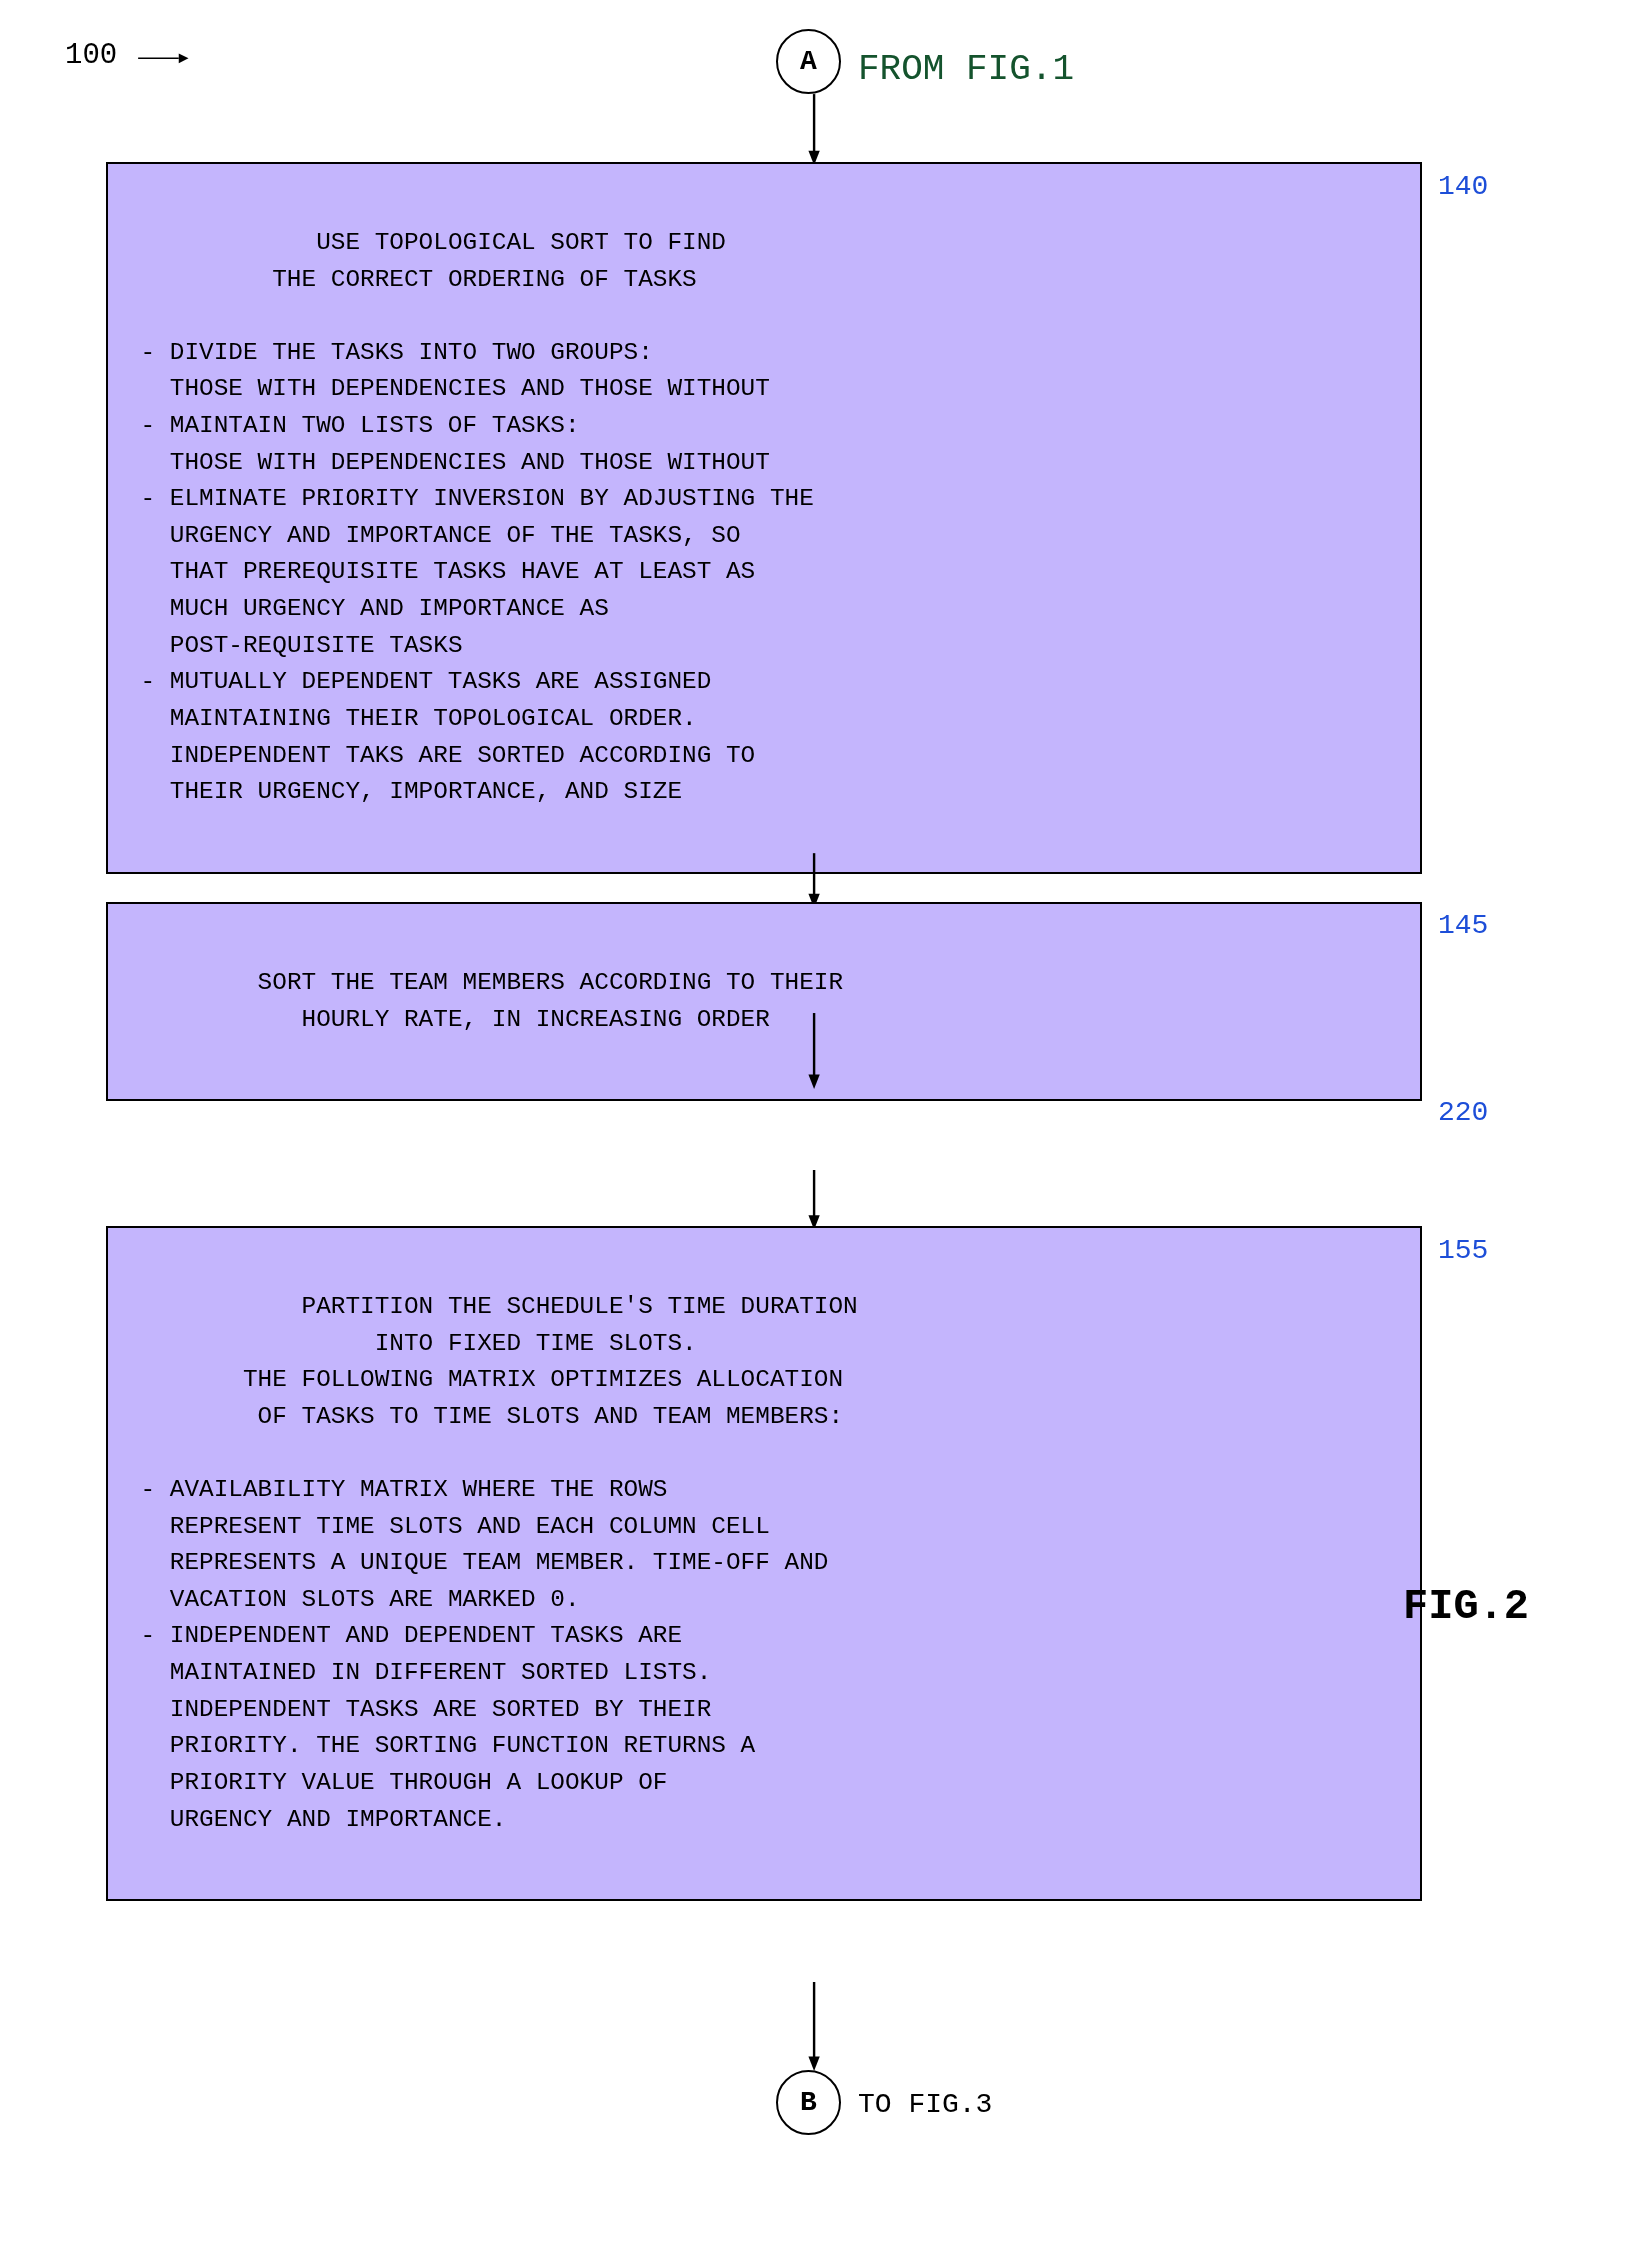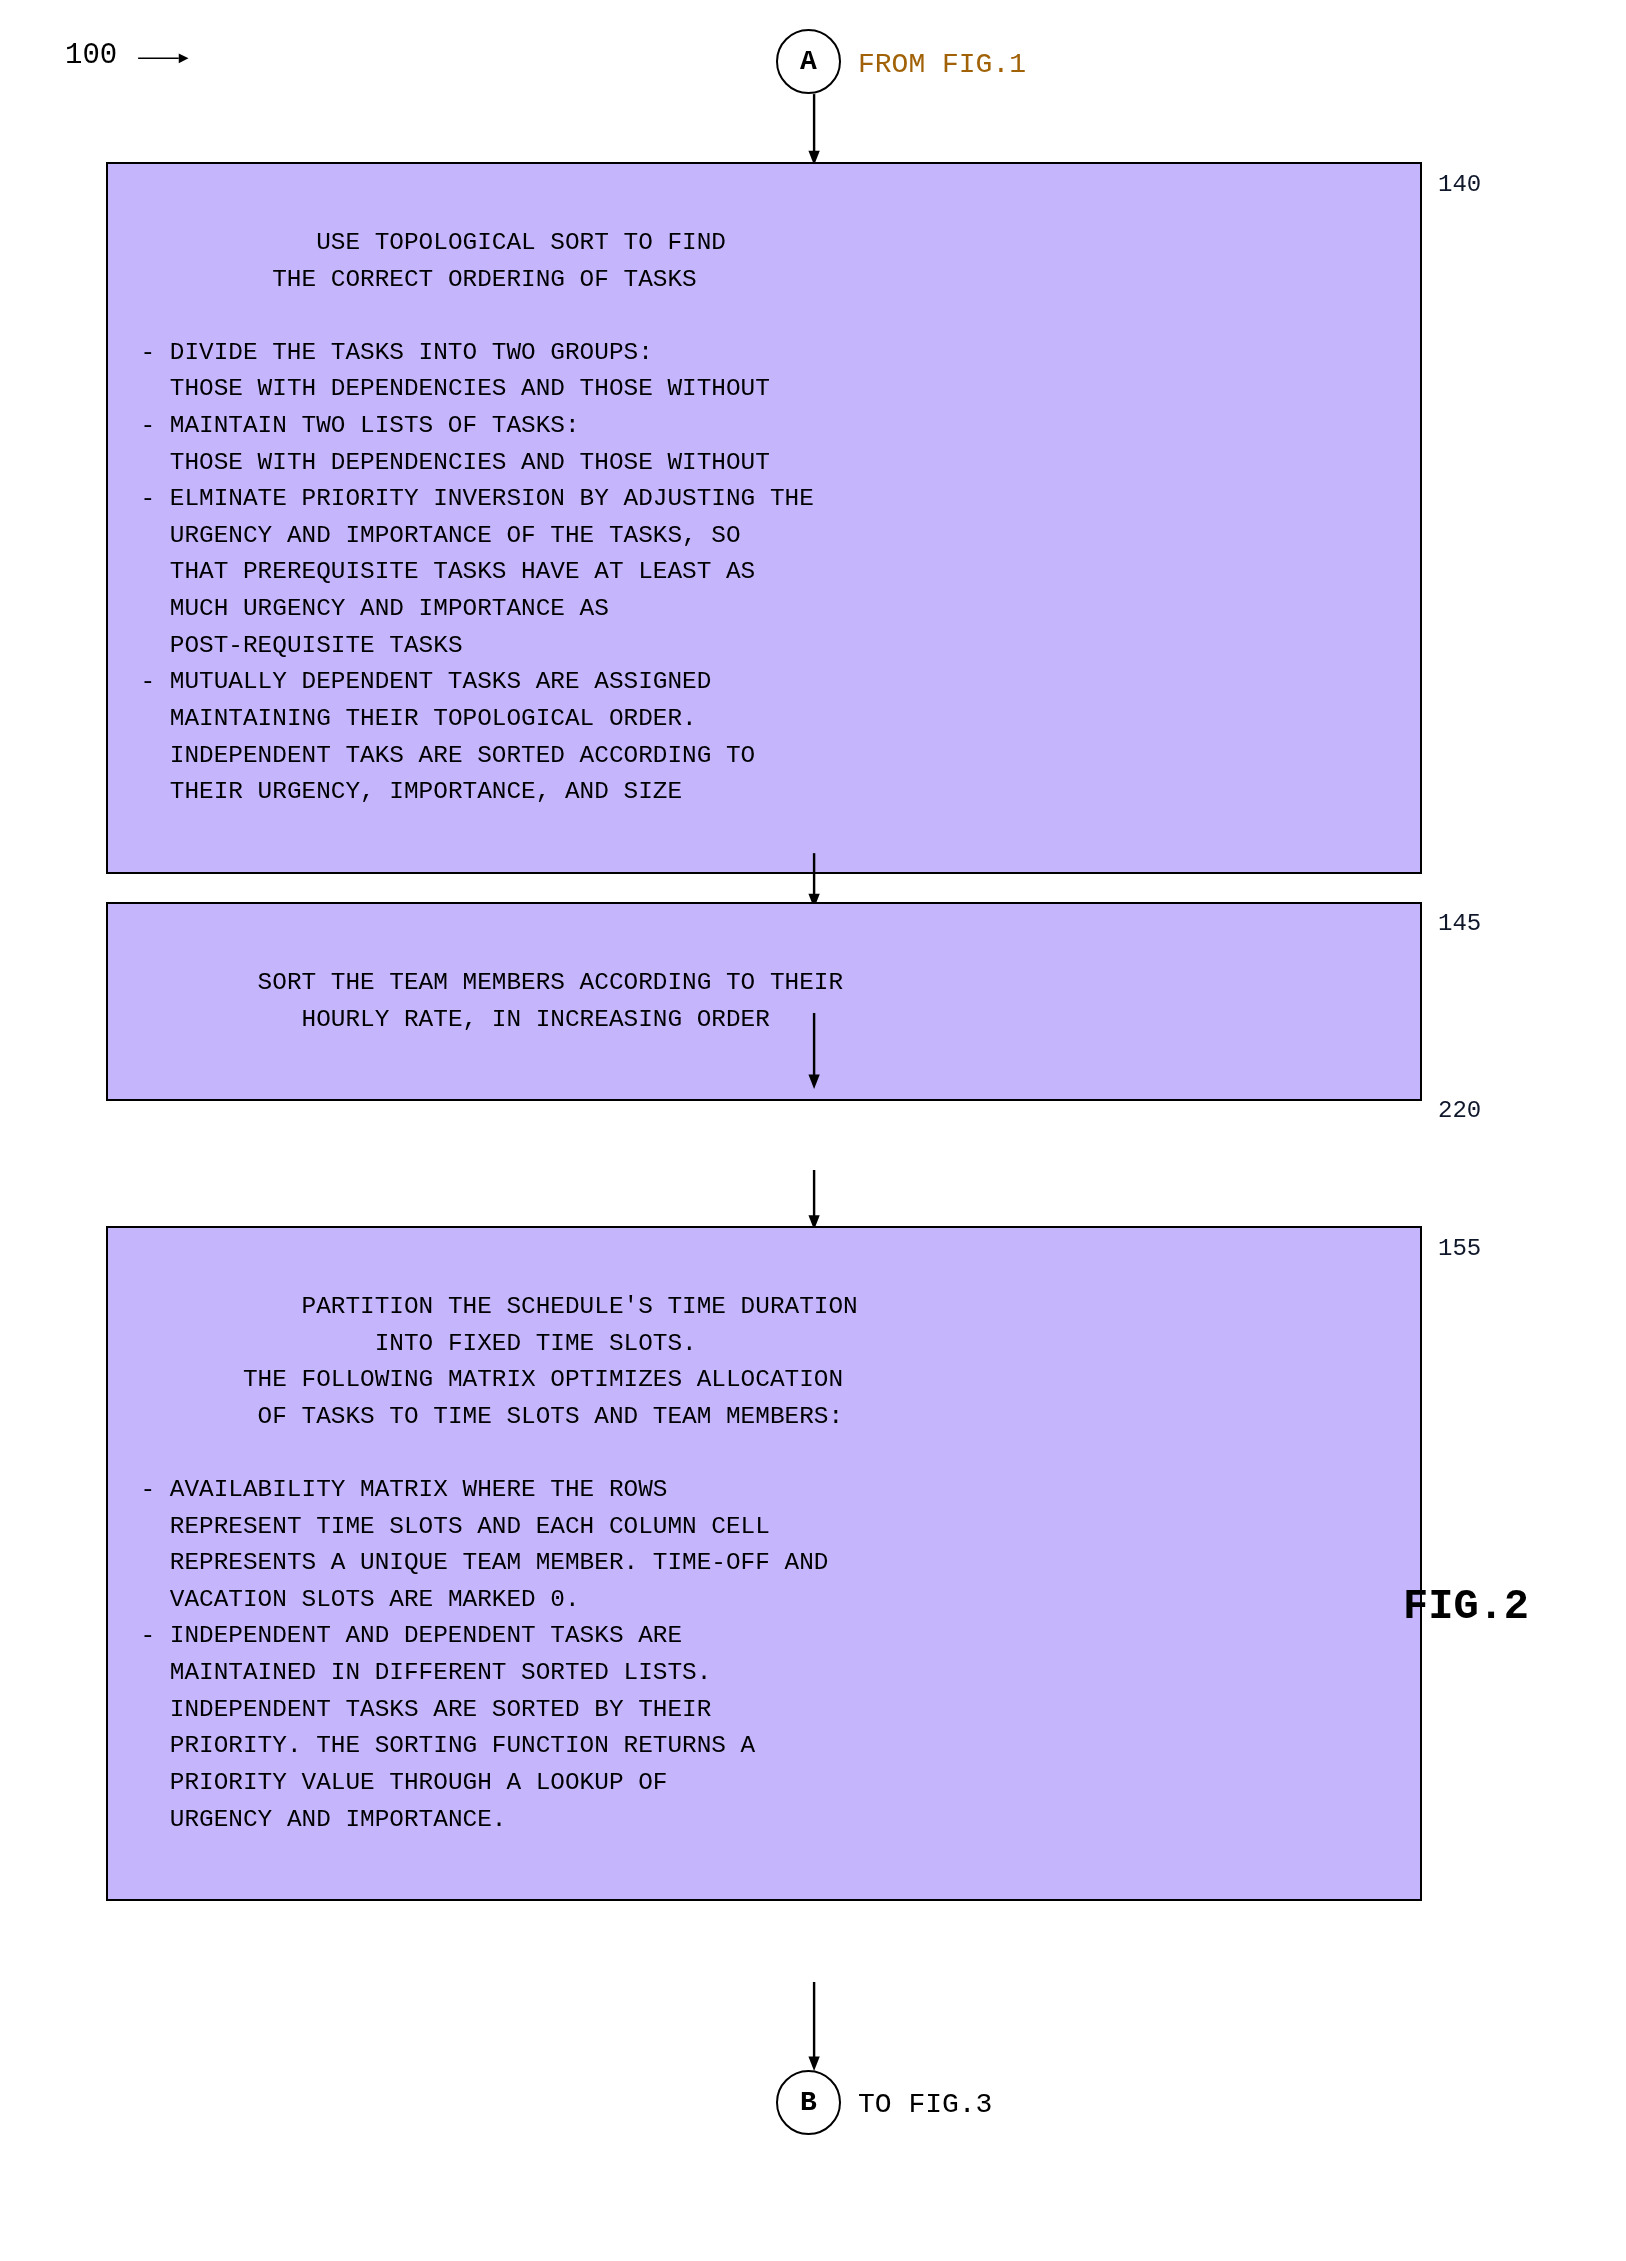--- a/index.html
+++ b/index.html
@@ -56,23 +56,23 @@
 
     .connector-b-bottom {
       top: 2070px;
       left: 776px;
     }
 
     .from-fig-label {
       position: absolute;
       top: 49px;
       left: 858px;
-      font-size: 28px;
-      font-family: 'Courier New', Courier, monospace;
-      color: #a16207;
+      font-size: 36px;
+      font-family: 'Courier New', Courier, monospace;
+      color: #14532d;
       white-space: nowrap;
     }
 
     .to-fig-label {
       position: absolute;
       top: 2089px;
       left: 858px;
       font-size: 28px;
       font-family: 'Courier New', Courier, monospace;
       color: #000;
@@ -110,23 +110,23 @@
     }
 
     .box-155 {
       top: 1226px;
       left: 106px;
       width: 1316px;
     }
 
     .step-label {
       position: absolute;
-      font-size: 24px;
-      font-family: 'Courier New', Courier, monospace;
-      color: #0f172a;
+      font-size: 28px;
+      font-family: 'Courier New', Courier, monospace;
+      color: #1d4ed8;
     }
 
     .label-140 {
       top: 171px;
       left: 1438px;
     }
 
     .label-145 {
       top: 910px;
       left: 1438px;

